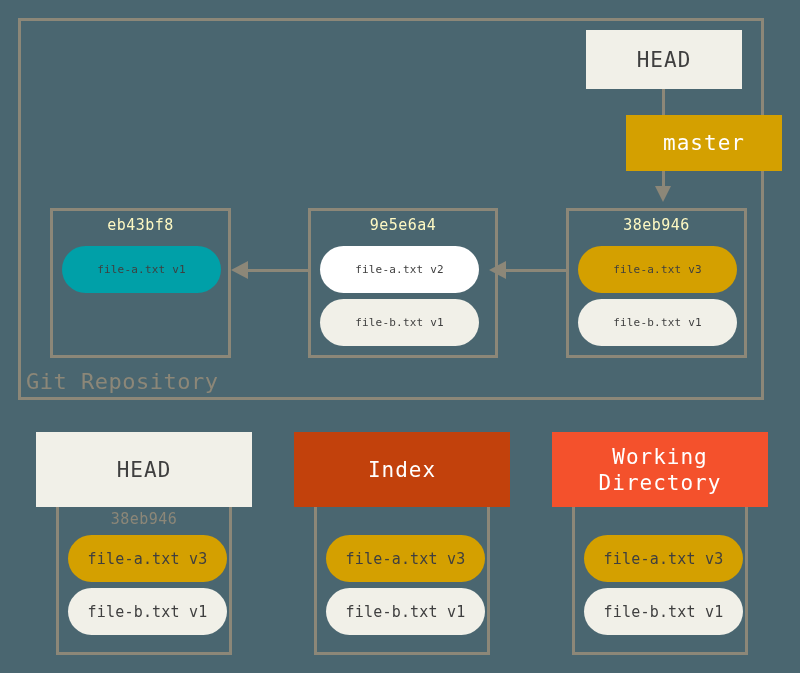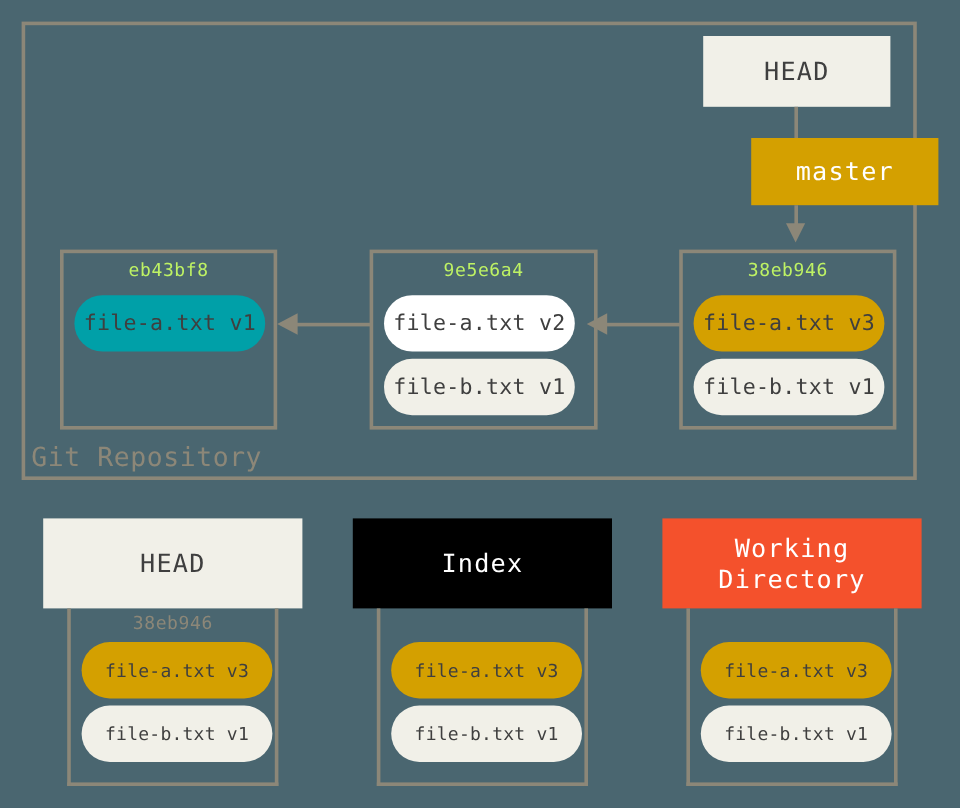--- a/index.html
+++ b/index.html
@@ -101,34 +101,34 @@
   .commit-2 { left: 308px; width: 190px; }
   .commit-3 { left: 566px; width: 181px; }
 
   .commit-hash {
     position: absolute;
     top: 5px;
     left: 0;
     width: 100%;
     text-align: center;
     font-size: 15px;
-    color: #bef264;
+    color: #fef9c3;
     letter-spacing: 0.5px;
   }
 
   .pill {
     position: absolute;
     left: 9px;
     width: 159px;
     height: 47px;
     border-radius: 24px;
     display: flex;
     align-items: center;
     justify-content: center;
-    font-size: 18px;
+    font-size: 11px;
     color: #3f3f3f;
     box-sizing: border-box;
     letter-spacing: 0.2px;
   }
   .pill-row1 { top: 35px; }
   .pill-row2 { top: 88px; }
 
   .c-teal   { background: #00a0a8; }
   .c-red    { background: #ffffff; }
   .c-gold   { background: #d4a000; }
@@ -169,21 +169,21 @@
     display: flex;
     align-items: center;
     justify-content: center;
     text-align: center;
     font-size: 21px;
     line-height: 26px;
     letter-spacing: 1px;
     box-sizing: border-box;
   }
   .title-cream { background: #f1f0e8; color: #3f3f3f; }
-  .title-teal  { background: #000000; color: #ffffff; }
+  .title-teal  { background: #c2410c; color: #ffffff; }
   .title-red   { background: #f4512c; color: #ffffff; }
 
   .panel-body {
     position: absolute;
     left: 20px;
     top: 75px;
     width: 176px;
     height: 148px;
     box-sizing: border-box;
     border-left: 3px solid #8c8778;

